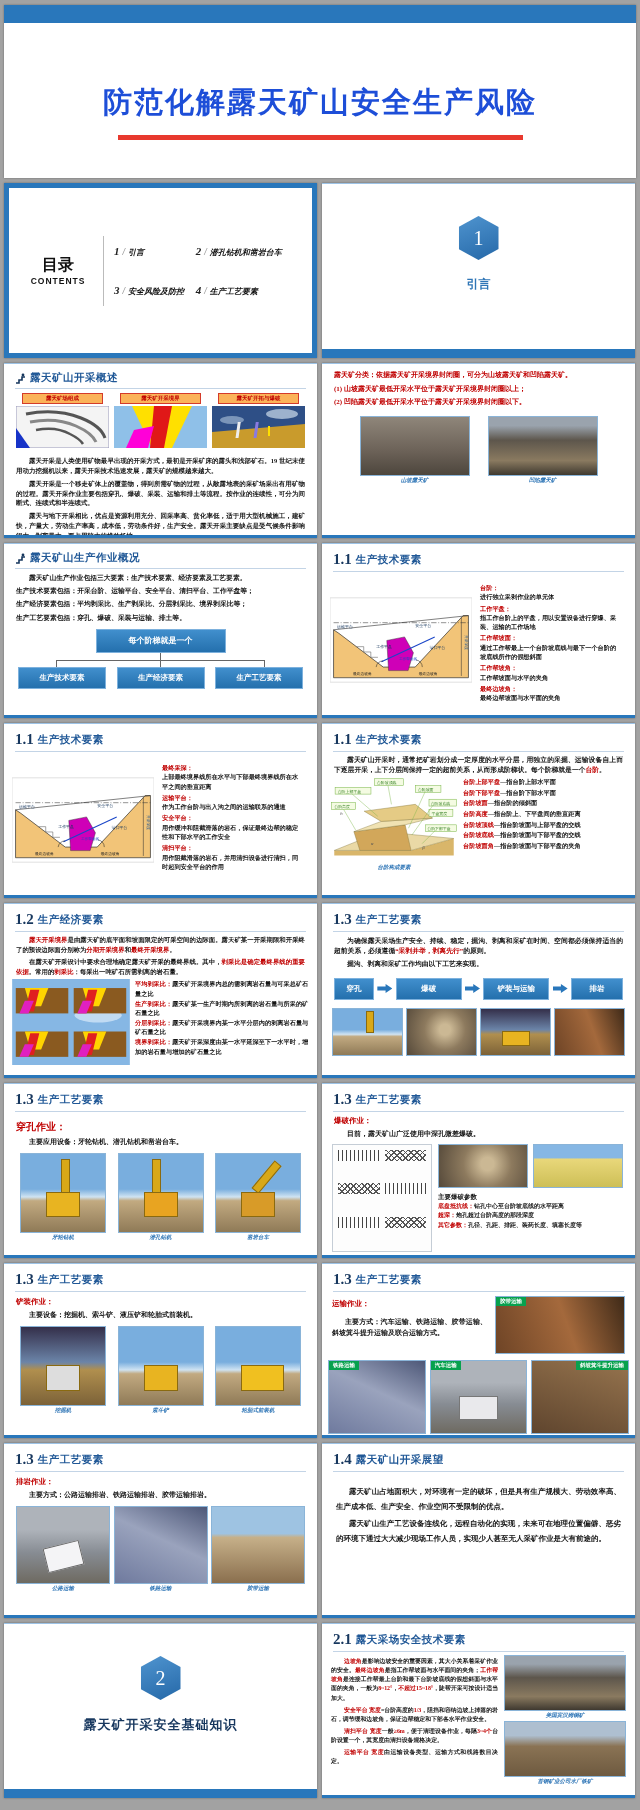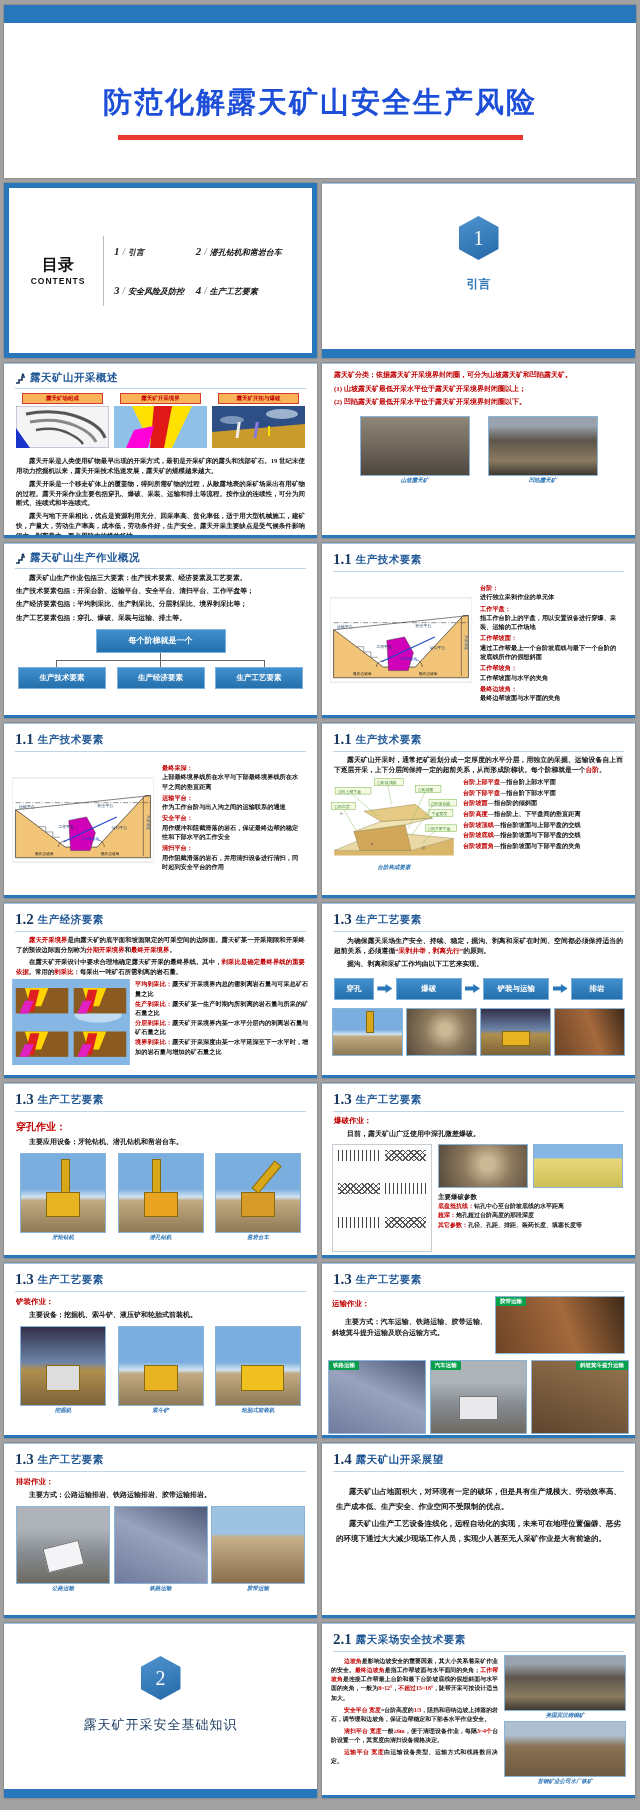--- a/index.html
+++ b/index.html
@@ -25,21 +25,21 @@
   .toc-num{font-family:"Liberation Serif","DejaVu Serif",serif;font-style:italic;font-weight:bold;font-size:11px;color:#222;}
   .toc-slash{color:#999;font-size:9px;font-style:italic;}
   .toc-lbl{font-size:8px;font-weight:bold;font-style:italic;color:#111;}
   
   .divider{display:flex;flex-direction:column;align-items:center;border-bottom-width:9px;}
   .hex{width:40px;height:44px;margin-top:32px;background:linear-gradient(160deg,#4f94cf,#2568a8);
        clip-path:polygon(50% 0,100% 25%,100% 75%,50% 100%,0 75%,0 25%);
        display:flex;align-items:center;justify-content:center;color:#fff;
        font-family:"Liberation Serif","DejaVu Serif",serif;font-size:20px;filter:drop-shadow(1px 2px 1px rgba(0,0,0,.3));}
   .div-lbl1{margin-top:16px;color:#2e75b6;font-weight:bold;font-size:12px;}
-  .div-lbl2{margin-top:16px;color:#17375e;font-weight:normal;font-size:13px;font-family:"Liberation Serif","DejaVu Serif",serif;letter-spacing:1px;}
+  .div-lbl2{margin-top:16px;color:#17375e;font-weight:bold;font-size:13px;font-family:"Liberation Serif","DejaVu Serif",serif;letter-spacing:1px;}
   
   .hd{display:flex;align-items:center;gap:4px;margin:7px 11px 0;border-bottom:1px solid #c3d4e6;padding-bottom:3px;}
   .no{font-family:"Liberation Serif","DejaVu Serif",serif;color:#17375e;font-weight:bold;font-size:15px;}
   .tt{color:#1f5796;font-weight:bold;font-size:10.5px;letter-spacing:.5px;}
   .bd{font-family:Liberation Serif, serif;font-weight:bold;color:#151515;
       font-size:6.5px;line-height:1.5;text-align:justify;margin:3px 12px 0;}
   .ind{text-indent:13px;}
   .red{color:#c00000;}
   .cap{color:#2e75b6;font-size:5.5px;font-weight:bold;font-style:italic;text-align:center;margin-top:1px;}
   .figlbl{background:#fbb359;border:1px solid #d43b2a;color:#c00000;font-size:5.5px;font-weight:bold;

